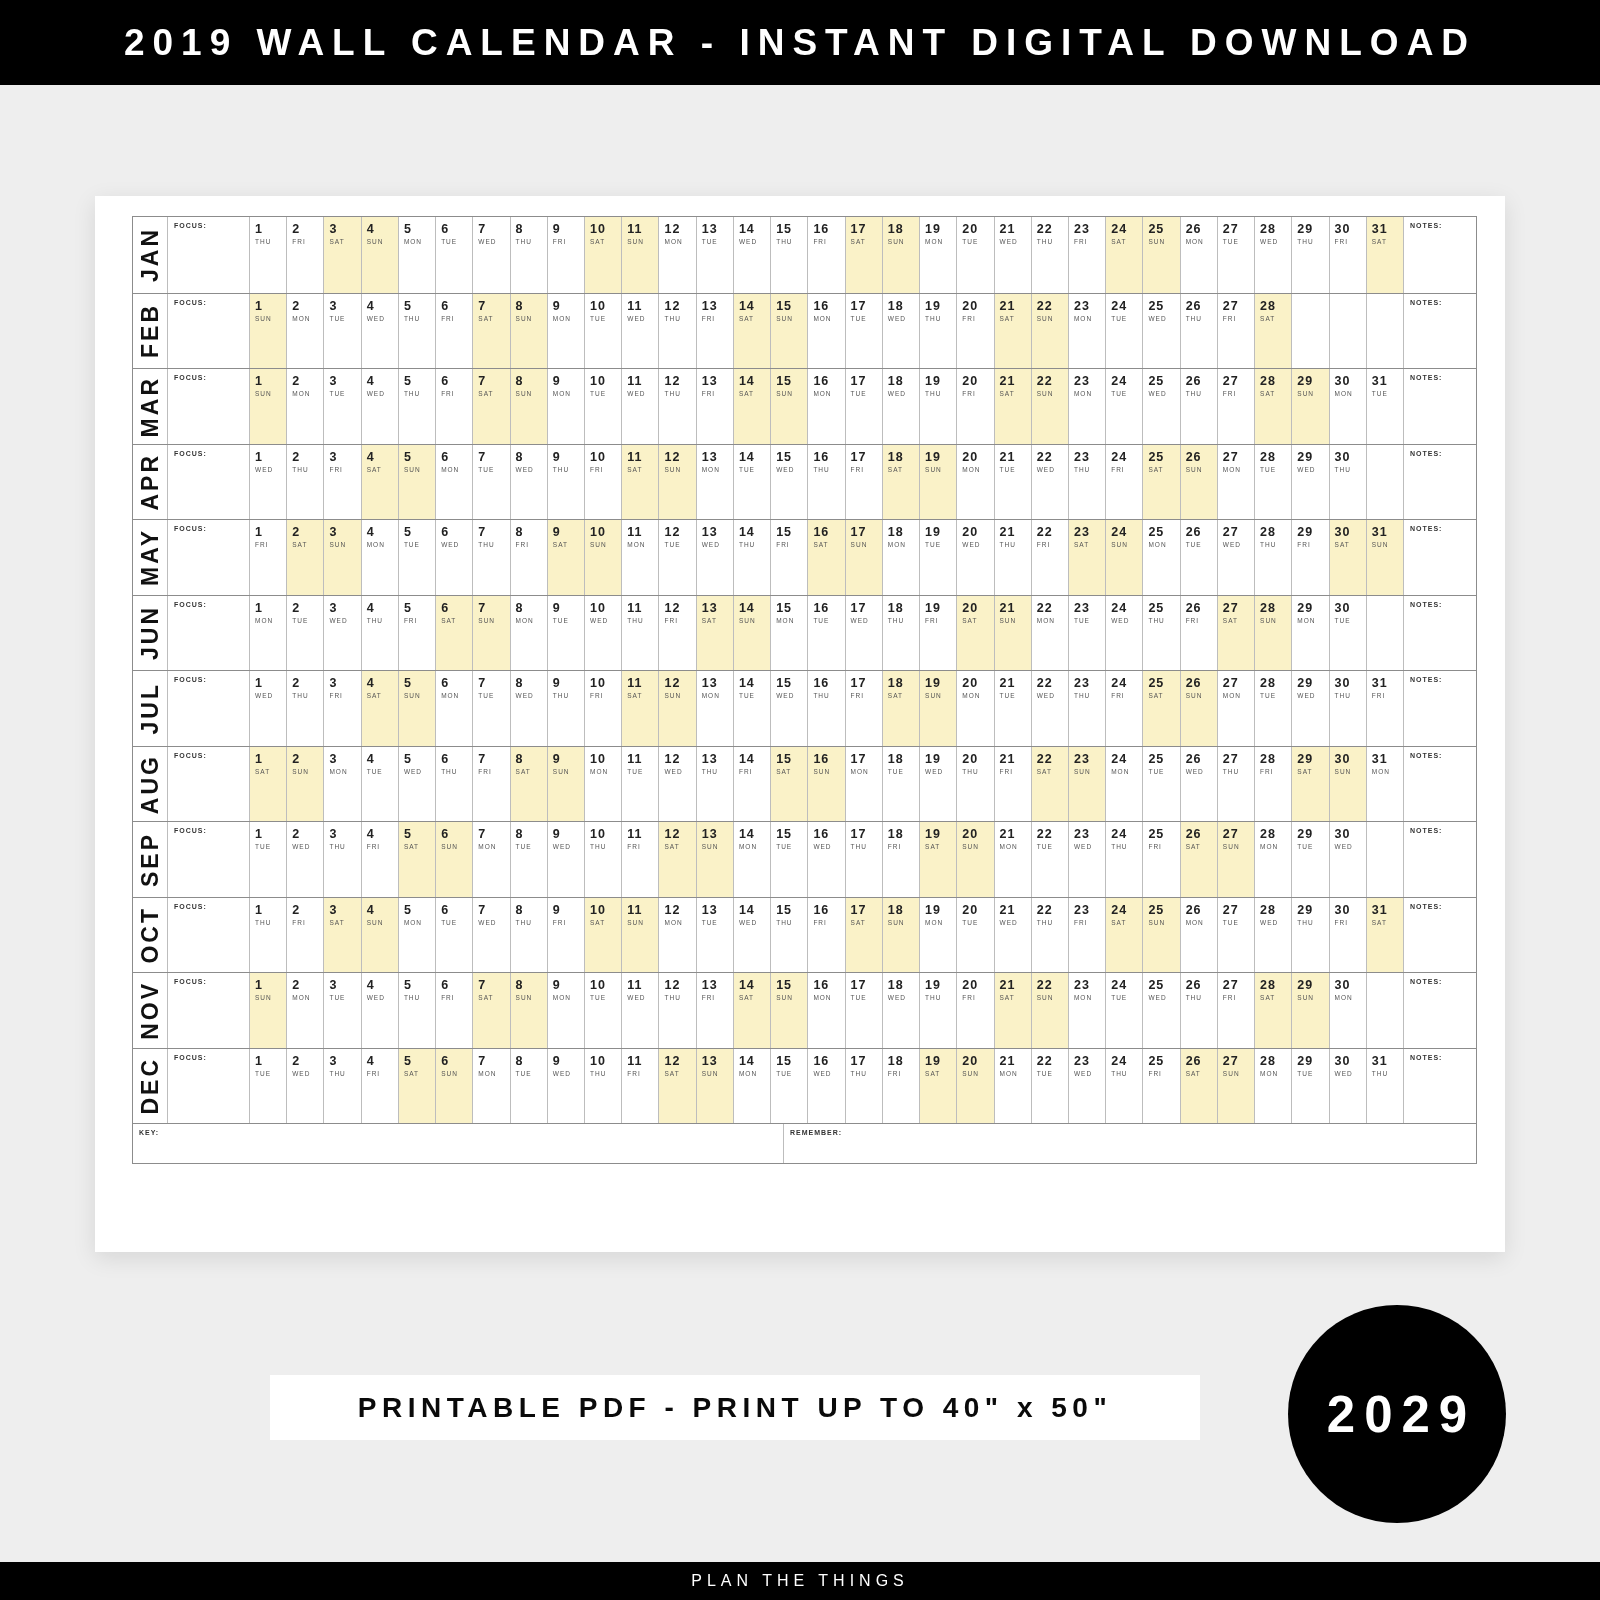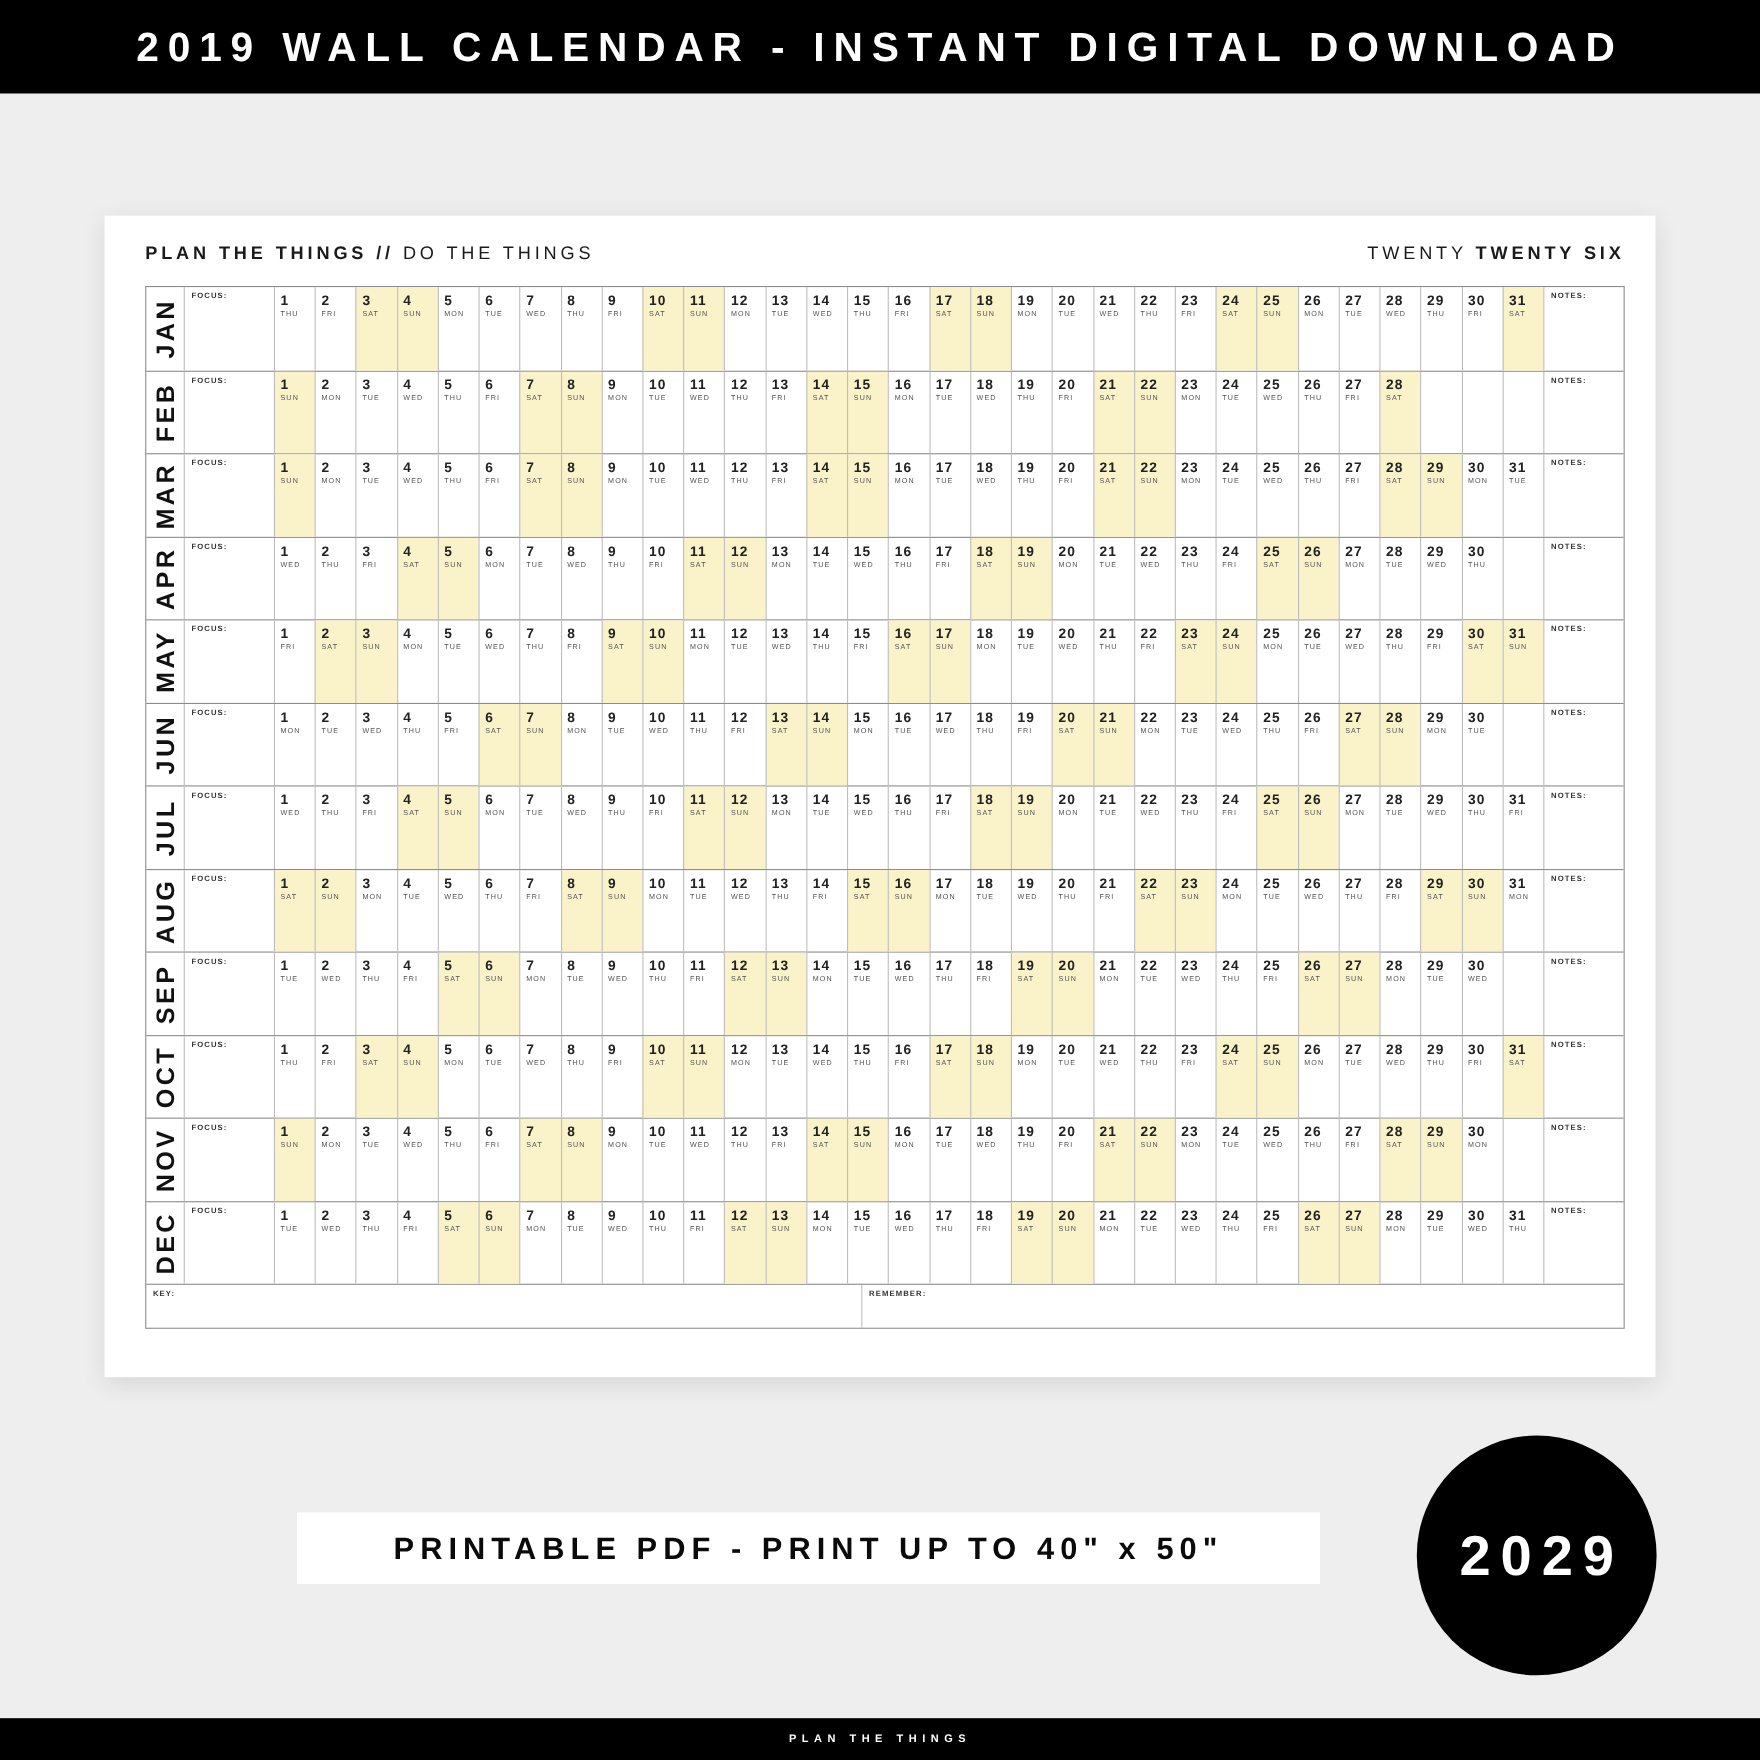--- a/index.html
+++ b/index.html
@@ -79,41 +79,31 @@
     position: absolute; left: 1288px; top: 1305px; width: 218px; height: 218px;
     background: #000; border-radius: 50%;
     display: flex; align-items: center; justify-content: center;
     color: #fff; font-size: 51px; font-weight: 700; letter-spacing: 9px;
     padding-left: 9px; 
   }
   .bottom-banner {
     position: absolute; left: 0; top: 1562px; width: 1600px; height: 38px;
     background: #000; color: #fff;
     display: flex; align-items: center; justify-content: center;
-    font-size: 10px; font-weight: 700; letter-spacing: 5px;
+    font-size: 16px; font-weight: 400; letter-spacing: 5px;
   }
 </style>
 </head>
 <body>
 
 <div class="top-banner">
   <span>2019 WALL CALENDAR - INSTANT DIGITAL DOWNLOAD</span>
 </div>
 
 <div class="poster">
-  <div class="poster-header">
-    <div>
-      <span class="bold">PLAN THE THINGS //</span>
-      <span class="reg">DO THE THINGS</span>
-    </div>
-    <div>
-      <span class="reg">TWENTY</span>
-      <span class="bold">TWENTY SIX</span>
-    </div>
-  </div>
 
   <div class="cal-grid" id="calendar-grid">
       <div class="month-row">
         <div class="cell c-month">
           <span>JAN</span>
         </div>
         <div class="cell c-focus">
           <span class="small-label">FOCUS:</span>
         </div>
         <div class="cell c-day">

